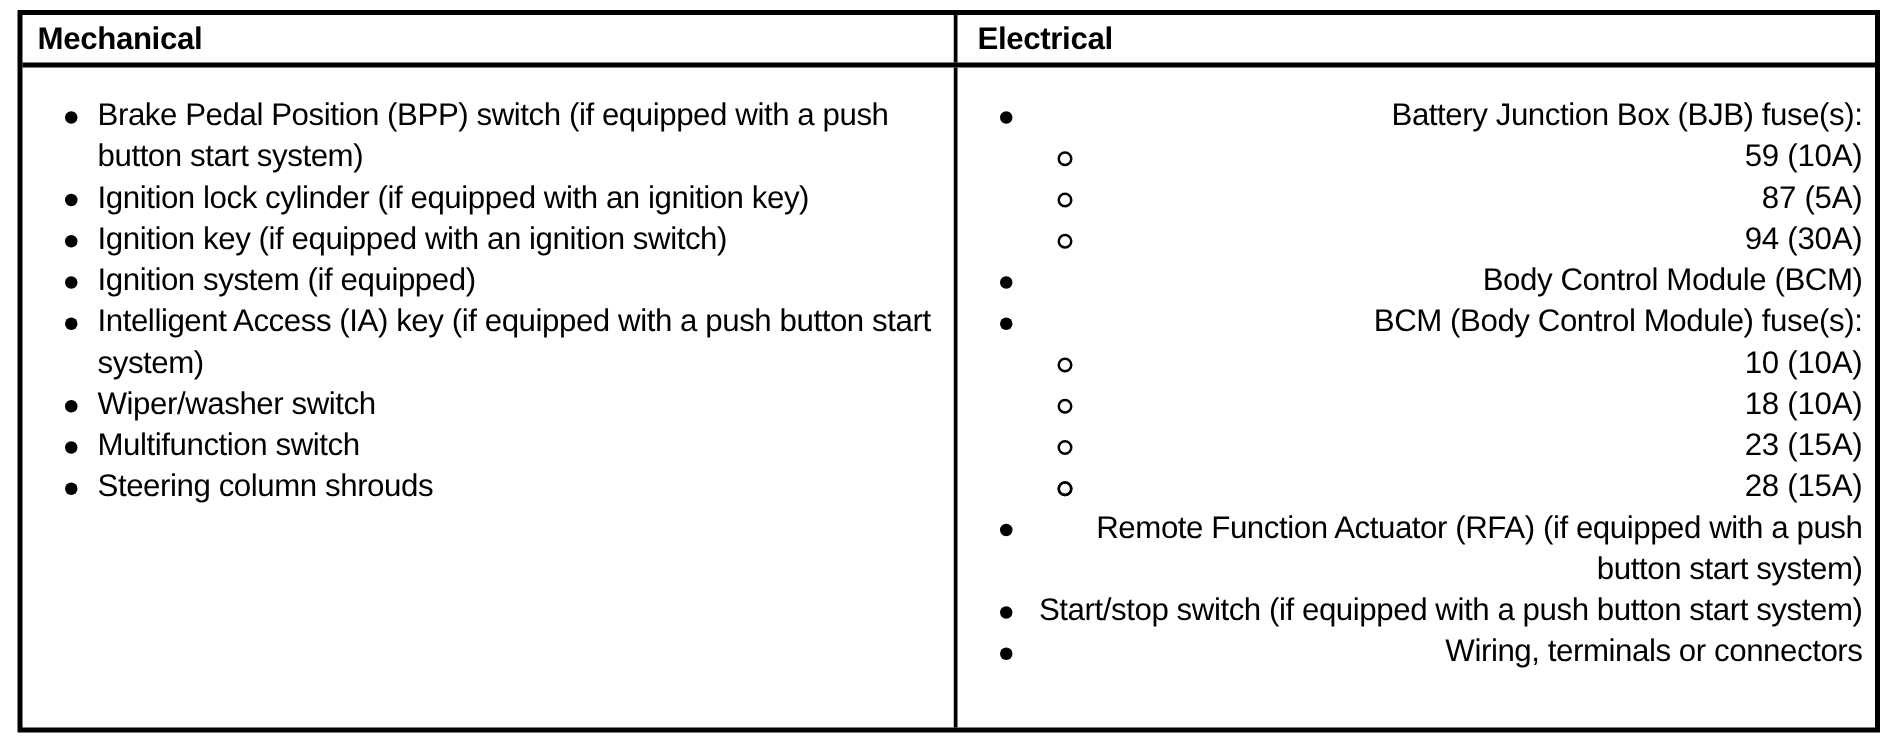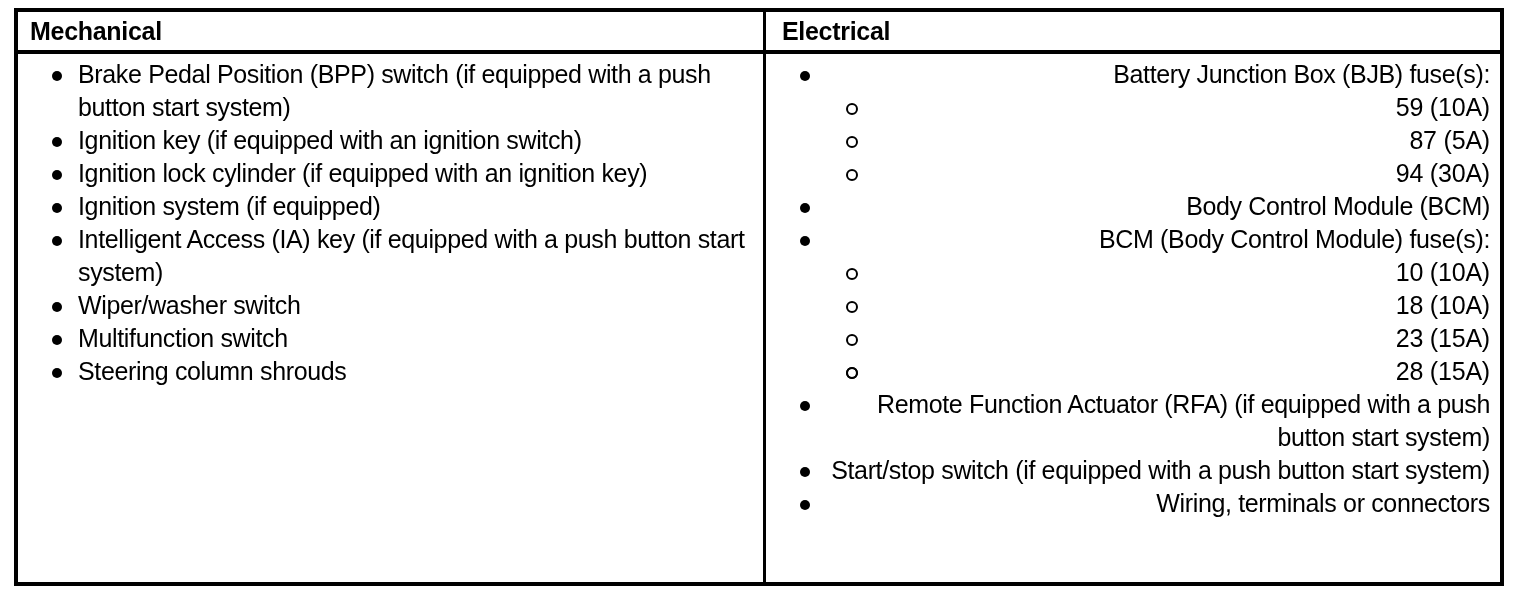--- a/index.html
+++ b/index.html
@@ -69,21 +69,21 @@
   }
 
   
   .body-row {
     display: flex;
     flex: 1 1 auto;
     min-height: 0;
   }
   .body-cell {
     box-sizing: border-box;
-    padding: 4px 10px 0 10px;
+    padding: 22px 10px 0 10px;
   }
   .body-cell.left {
     width: 748px;
     flex: 0 0 748px;
     border-right: 3px solid #000000;
   }
   .body-cell.right {
     flex: 1 1 auto;
     text-align: right;
   }
@@ -166,25 +166,25 @@
 
     <div class="body-row">
       <div class="body-cell left">
         <ul class="lvl1" id="list-mechanical">
             <li class="item">
               <span class="bullet disc"></span>
               <span class="item-text">Brake Pedal Position (BPP) switch (if equipped with a push button start system)</span>
             </li>
             <li class="item">
               <span class="bullet disc"></span>
+              <span class="item-text">Ignition lock cylinder (if equipped with an ignition key)</span>
+            </li>
+            <li class="item">
+              <span class="bullet disc"></span>
               <span class="item-text">Ignition key (if equipped with an ignition switch)</span>
-            </li>
-            <li class="item">
-              <span class="bullet disc"></span>
-              <span class="item-text">Ignition lock cylinder (if equipped with an ignition key)</span>
             </li>
             <li class="item">
               <span class="bullet disc"></span>
               <span class="item-text">Ignition system (if equipped)</span>
             </li>
             <li class="item">
               <span class="bullet disc"></span>
               <span class="item-text">Intelligent Access (IA) key (if equipped with a push button start system)</span>
             </li>
             <li class="item">

